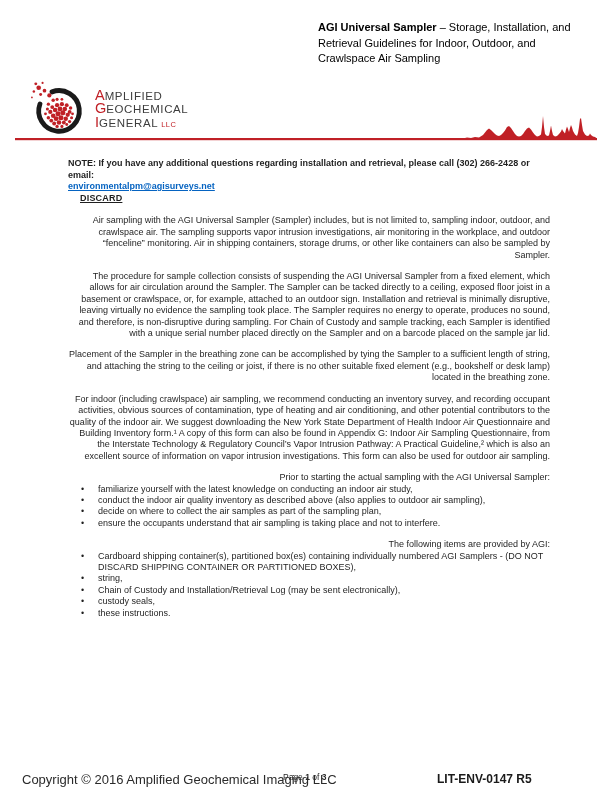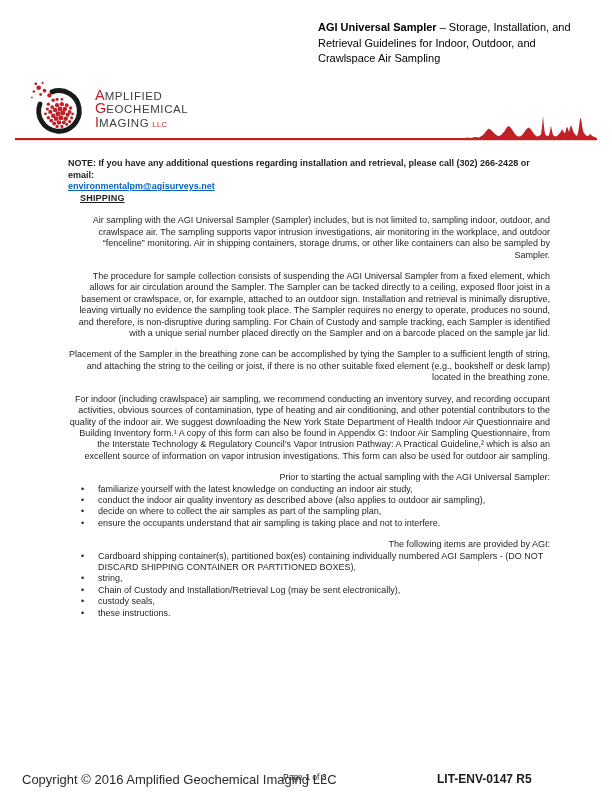--- a/index.html
+++ b/index.html
@@ -124,21 +124,21 @@
       <div class="logo-row">
         <span class="logo-initial">A</span>
         <span class="logo-rest">MPLIFIED</span>
       </div>
       <div class="logo-row">
         <span class="logo-initial">G</span>
         <span class="logo-rest">EOCHEMICAL</span>
       </div>
       <div class="logo-row">
         <span class="logo-initial">I</span>
-        <span class="logo-rest">MAGING</span>
+        <span class="logo-rest">GENERAL</span>
         <span class="logo-llc">LLC</span>
       </div>
     </div>
   </div>
 
   <div class="rule-wrap">
     <svg width="582" height="29" viewBox="0 0 582 29">
       <path fill="#c02026" d="M440,26
         L444,25.2 448,25.5 452,24.6 456,25 460,24
         L464,24.5 468,22 470,19.5 472,17 474,15.5 476,17 478,19 480,21 482,22.5 484,23
@@ -151,21 +151,21 @@
       <rect x="0" y="25" width="582" height="2.2" fill="#c02026"></rect>
     </svg>
   </div>
 
   <div class="note">
     <span>NOTE: If you have any additional questions regarding installation and retrieval, please call (302) 266-2428 or email:</span><br>
     <a class="email-link">environmentalpm@agisurveys.net</a>
   </div>
 
   <div class="content">
-    <h2 class="general-heading">SHIPPING</h2>
+    <h2 class="general-heading">DISCARD</h2>
 
     <p>Air sampling with the AGI Universal Sampler (Sampler) includes, but is not limited to, sampling indoor, outdoor, and crawlspace air. The sampling supports vapor intrusion investigations, air monitoring in the workplace, and outdoor “fenceline” monitoring. Air in shipping containers, storage drums, or other like containers can also be sampled by Sampler.</p>
     <p>The procedure for sample collection consists of suspending the AGI Universal Sampler from a fixed element, which allows for air circulation around the Sampler. The Sampler can be tacked directly to a ceiling, exposed floor joist in a basement or crawlspace, or, for example, attached to an outdoor sign. Installation and retrieval is minimally disruptive, leaving virtually no evidence the sampling took place. The Sampler requires no energy to operate, produces no sound, and therefore, is non-disruptive during sampling. For Chain of Custody and sample tracking, each Sampler is identified with a unique serial number placed directly on the Sampler and on a barcode placed on the sample jar lid.</p>
     <p>Placement of the Sampler in the breathing zone can be accomplished by tying the Sampler to a sufficient length of string, and attaching the string to the ceiling or joist, if there is no other suitable fixed element (e.g., bookshelf or desk lamp) located in the breathing zone.</p>
     <p>For indoor (including crawlspace) air sampling, we recommend conducting an inventory survey, and recording occupant activities, obvious sources of contamination, type of heating and air conditioning, and other potential contributors to the quality of the indoor air. We suggest downloading the New York State Department of Health Indoor Air Questionnaire and Building Inventory form.¹ A copy of this form can also be found in Appendix G: Indoor Air Sampling Questionnaire, from the Interstate Technology &amp; Regulatory Council’s Vapor Intrusion Pathway: A Practical Guideline,² which is also an excellent source of information on vapor intrusion investigations. This form can also be used for outdoor air sampling.</p>
 
     <p class="list-intro">Prior to starting the actual sampling with the AGI Universal Sampler:</p>
     <ul class="bullet-list">
       <li>familiarize yourself with the latest knowledge on conducting an indoor air study,</li>
       <li>conduct the indoor air quality inventory as described above (also applies to outdoor air sampling),</li>

